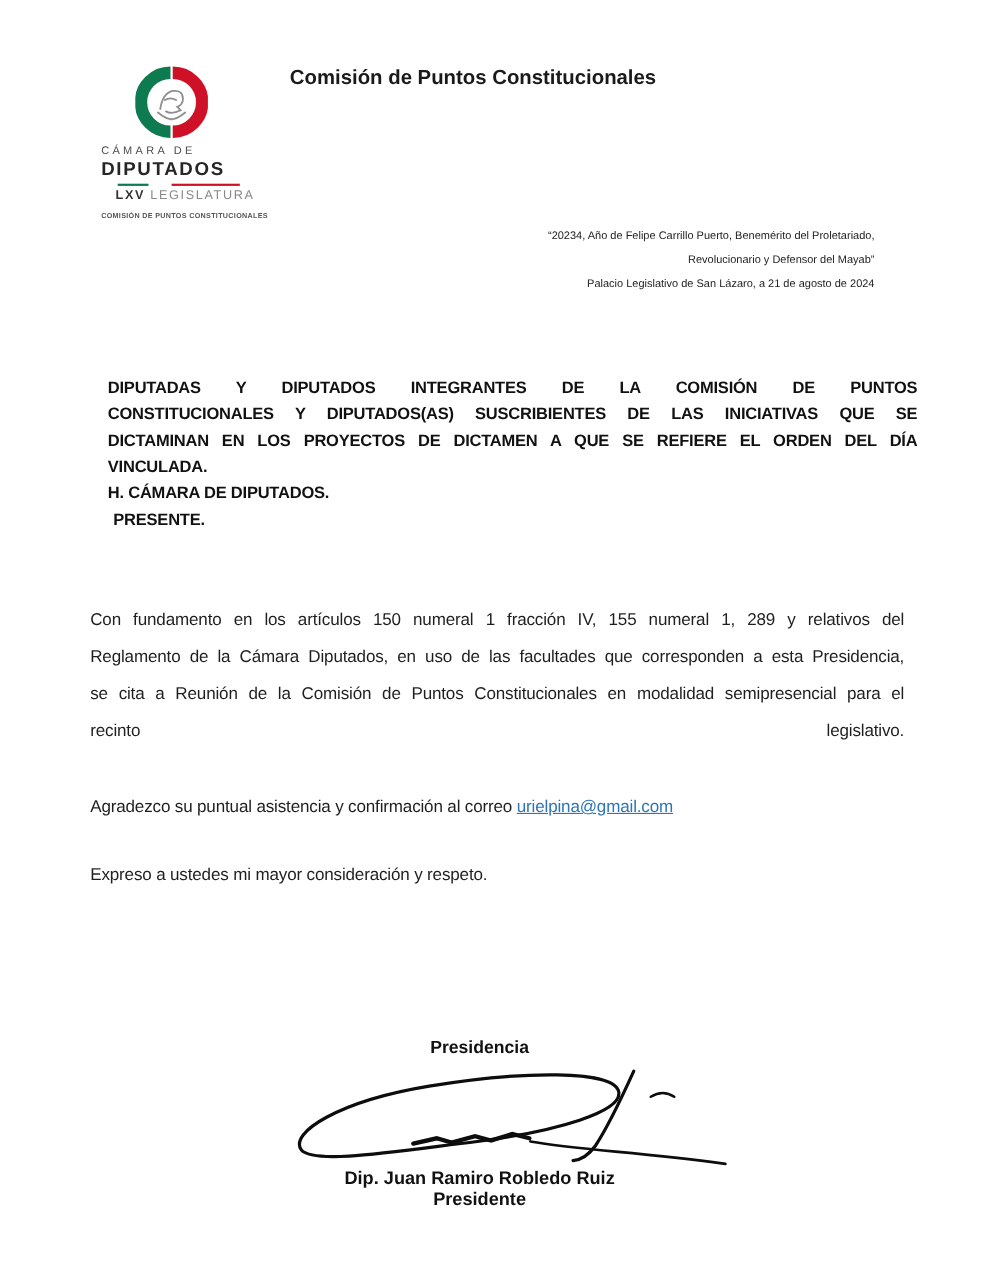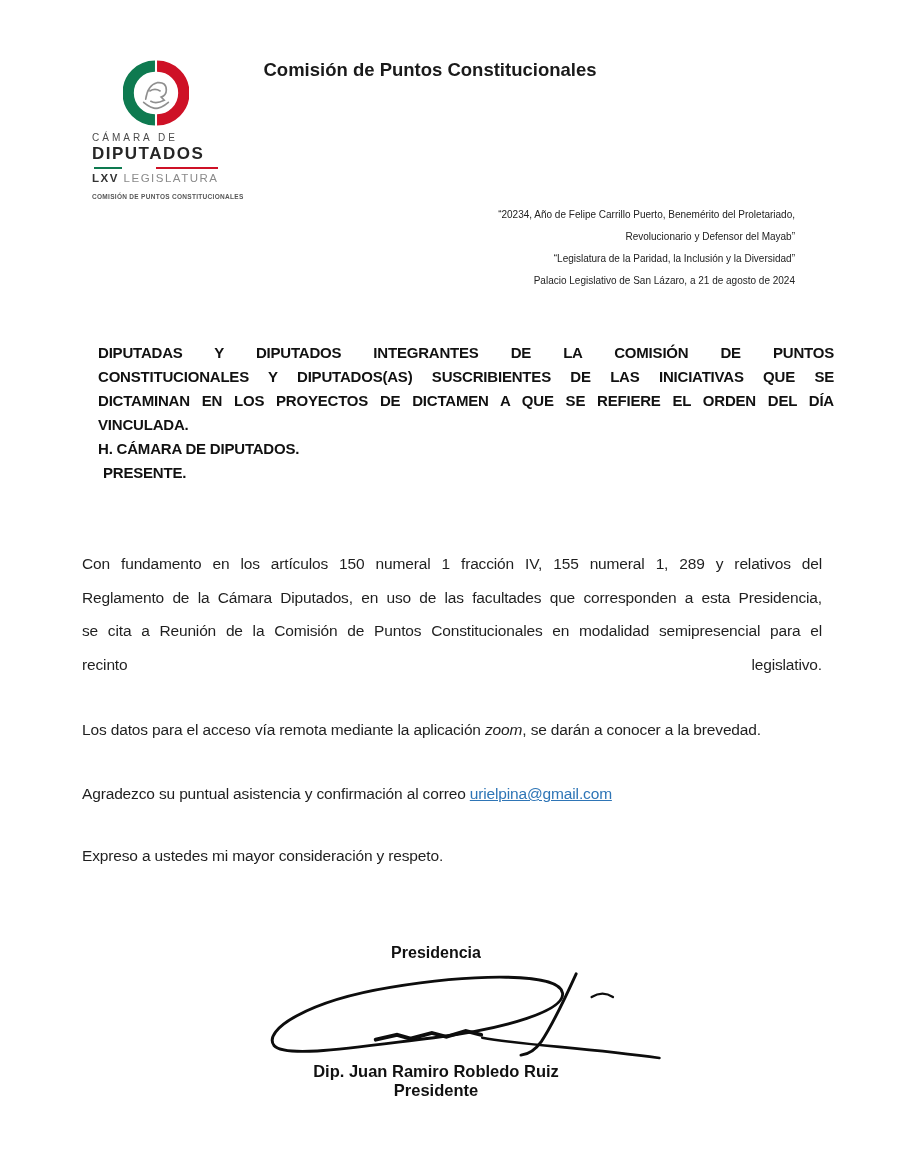--- a/index.html
+++ b/index.html
@@ -37,20 +37,21 @@
     white-space: nowrap;
     margin-top: 1px;
   }
   .lxv-row {
     position: relative;
     margin-top: 3px;
     padding-top: 5px;
     font-size: 11.5px;
     letter-spacing: 1.5px;
     white-space: nowrap;
+    margin-left: 13px;
   }
   .lxv-row::before {
     content: ""; position: absolute; left: 2px; top: 0;
     width: 28px; height: 2px; background: #0e7a50;
   }
   .lxv-row::after {
     content: ""; position: absolute; right: 2px; top: 0;
     width: 62px; height: 2px; background: #ce1126;
   }
   .lxv-roman { font-weight: bold; color: #333; }
@@ -158,44 +159,40 @@
       <span class="lxv-word">LEGISLATURA</span>
     </div>
     <div class="logo-caption">COMISIÓN DE PUNTOS CONSTITUCIONALES</div>
   </div>
 
   <h1 class="doc-title">Comisión de Puntos Constitucionales</h1>
 
   <div class="ref-block">
     <div>“20234, Año de Felipe Carrillo Puerto, Benemérito del Proletariado,</div>
     <div>Revolucionario y Defensor del Mayab”</div>
-    <div>“Legislatura de la Paridad, la Inclusión y la Diversidad”</div>
     <div>Palacio Legislativo de San Lázaro, a 21 de agosto de 2024</div>
   </div>
 
   <div class="recipient">
     <div class="recipient-line">DIPUTADAS Y DIPUTADOS INTEGRANTES DE LA COMISIÓN DE PUNTOS</div>
     <div class="recipient-line">CONSTITUCIONALES Y DIPUTADOS(AS) SUSCRIBIENTES DE LAS INICIATIVAS QUE SE</div>
     <div class="recipient-line">DICTAMINAN EN LOS PROYECTOS DE DICTAMEN A QUE SE REFIERE EL ORDEN DEL DÍA</div>
     <div class="recipient-line">VINCULADA.</div>
     <div class="recipient-line">H. CÁMARA DE DIPUTADOS.</div>
     <div class="recipient-line">PRESENTE.</div>
   </div>
 
   <div class="body-block">
     <div class="p1">
       <div class="p1-line">Con fundamento en los artículos 150 numeral 1 fracción IV, 155 numeral 1, 289 y relativos del</div>
       <div class="p1-line">Reglamento de la Cámara Diputados, en uso de las facultades que corresponden a esta Presidencia,</div>
       <div class="p1-line">se cita a Reunión de la Comisión de Puntos Constitucionales en modalidad semipresencial para el</div>
       <div class="p1-line">recinto legislativo.</div>
     </div>
 
-    <div class="para-single p2">
-      <span>Los datos para el acceso vía remota mediante la aplicación </span><span class="italic">zoom</span><span>, se darán a conocer a la brevedad.</span>
-    </div>
 
     <div class="para-single p3">
       <span>Agradezco su puntual asistencia y confirmación al correo </span><a class="email-link" href="#">urielpina@gmail.com</a>
     </div>
 
     <div class="para-single p4">Expreso a ustedes mi mayor consideración y respeto.</div>
   </div>
 
   <div class="closing">
     <div class="salutation">Presidencia</div>

